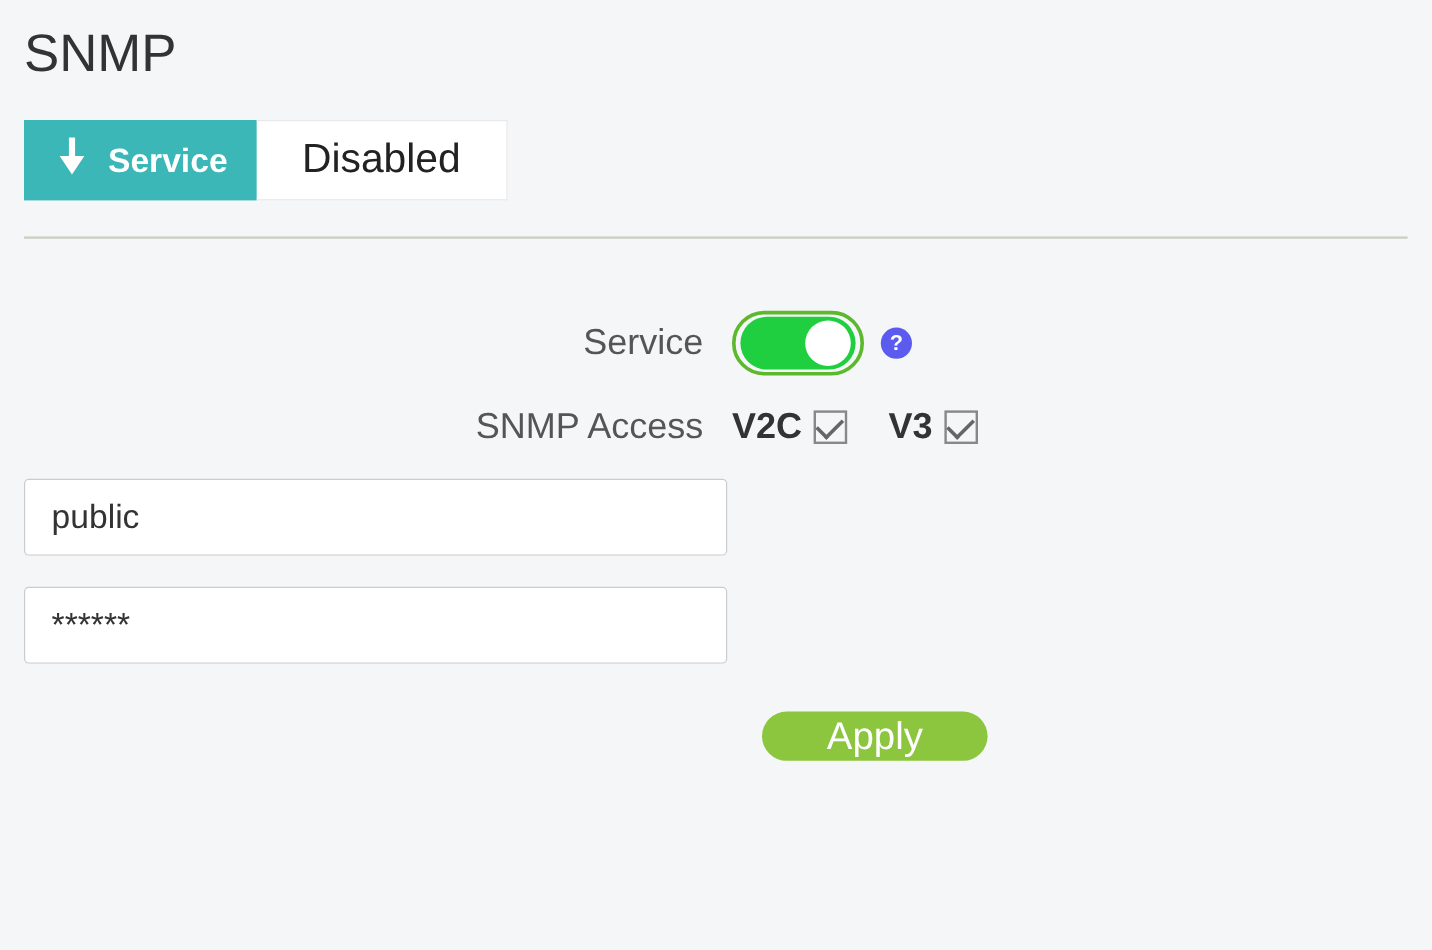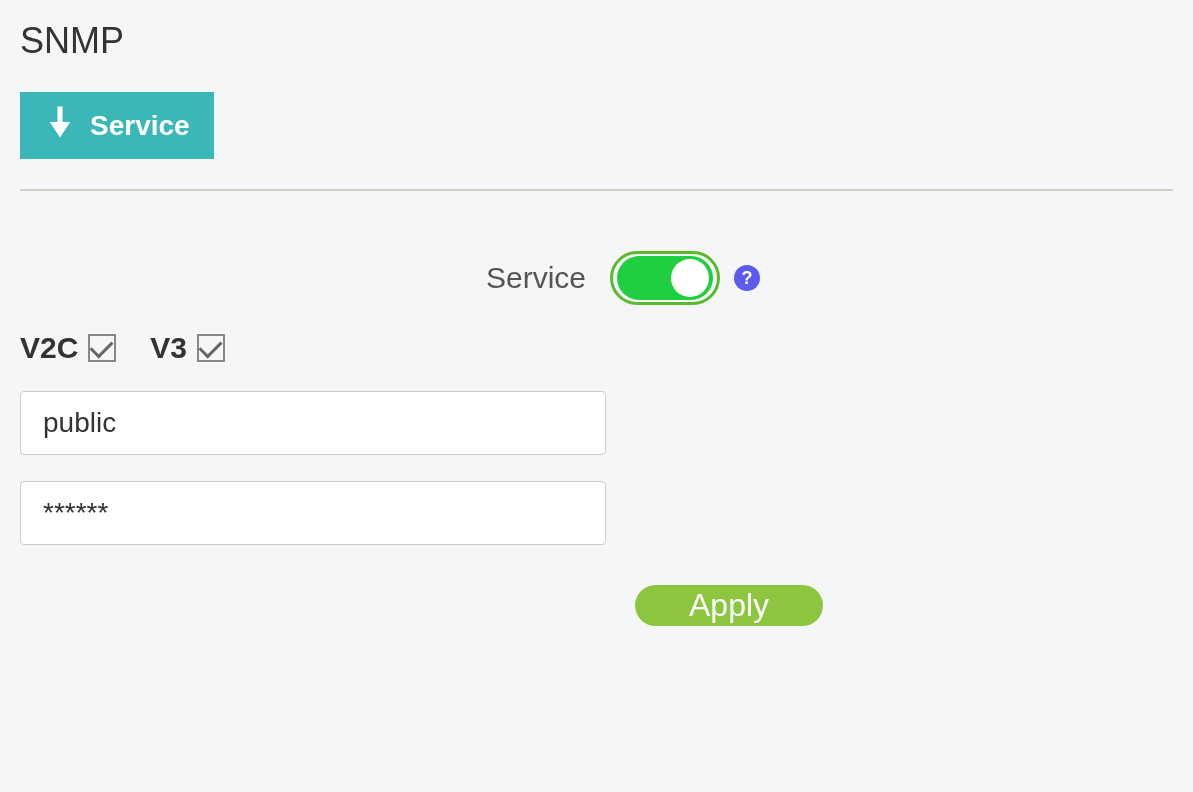--- a/index.html
+++ b/index.html
@@ -8,21 +8,21 @@
       padding: 0;
     }
     body {
       font-family: Arial, Helvetica, sans-serif;
       background: #f5f6f7;
       width: 1193px;
       height: 792px;
       padding: 20px 20px 0 20px;
     }
     .page-title {
-      font-size: 36px;
+      font-size: 44px;
       color: #333;
       font-weight: normal;
       margin-bottom: 30px;
     }
     .service-bar {
       display: flex;
       align-items: stretch;
       margin-bottom: 30px;
     }
     .service-tab {
@@ -176,37 +176,39 @@
 
 <div class="service-bar">
   <div class="service-tab">
     <span>
       <svg class="arrow-down-svg" viewBox="0 0 24 28">
         <path d="M10 2 L10 14 L4 14 L12 26 L20 14 L14 14 L14 2 Z"></path>
       </svg>
     </span>
     <span>Service</span>
   </div>
+  <div class="service-status">Disabled</div>
 </div>
 
 <hr class="divider">
 
 <div class="form-row">
   <div class="form-label">Service</div>
   <div class="form-control-area">
     <span class="toggle-outer">
       <span class="toggle-switch">
         <span class="toggle-knob"></span>
       </span>
     </span>
     <span class="help-icon">?</span>
   </div>
 </div>
 
 <div class="form-row">
+  <div class="form-label">SNMP Access</div>
   <div class="form-control-area access-options">
     <div class="access-option">
       <span>V2C</span>
       <span class="checkbox checked"></span>
     </div>
     <div class="access-option">
       <span>V3</span>
       <span class="checkbox checked"></span>
     </div>
   </div>

